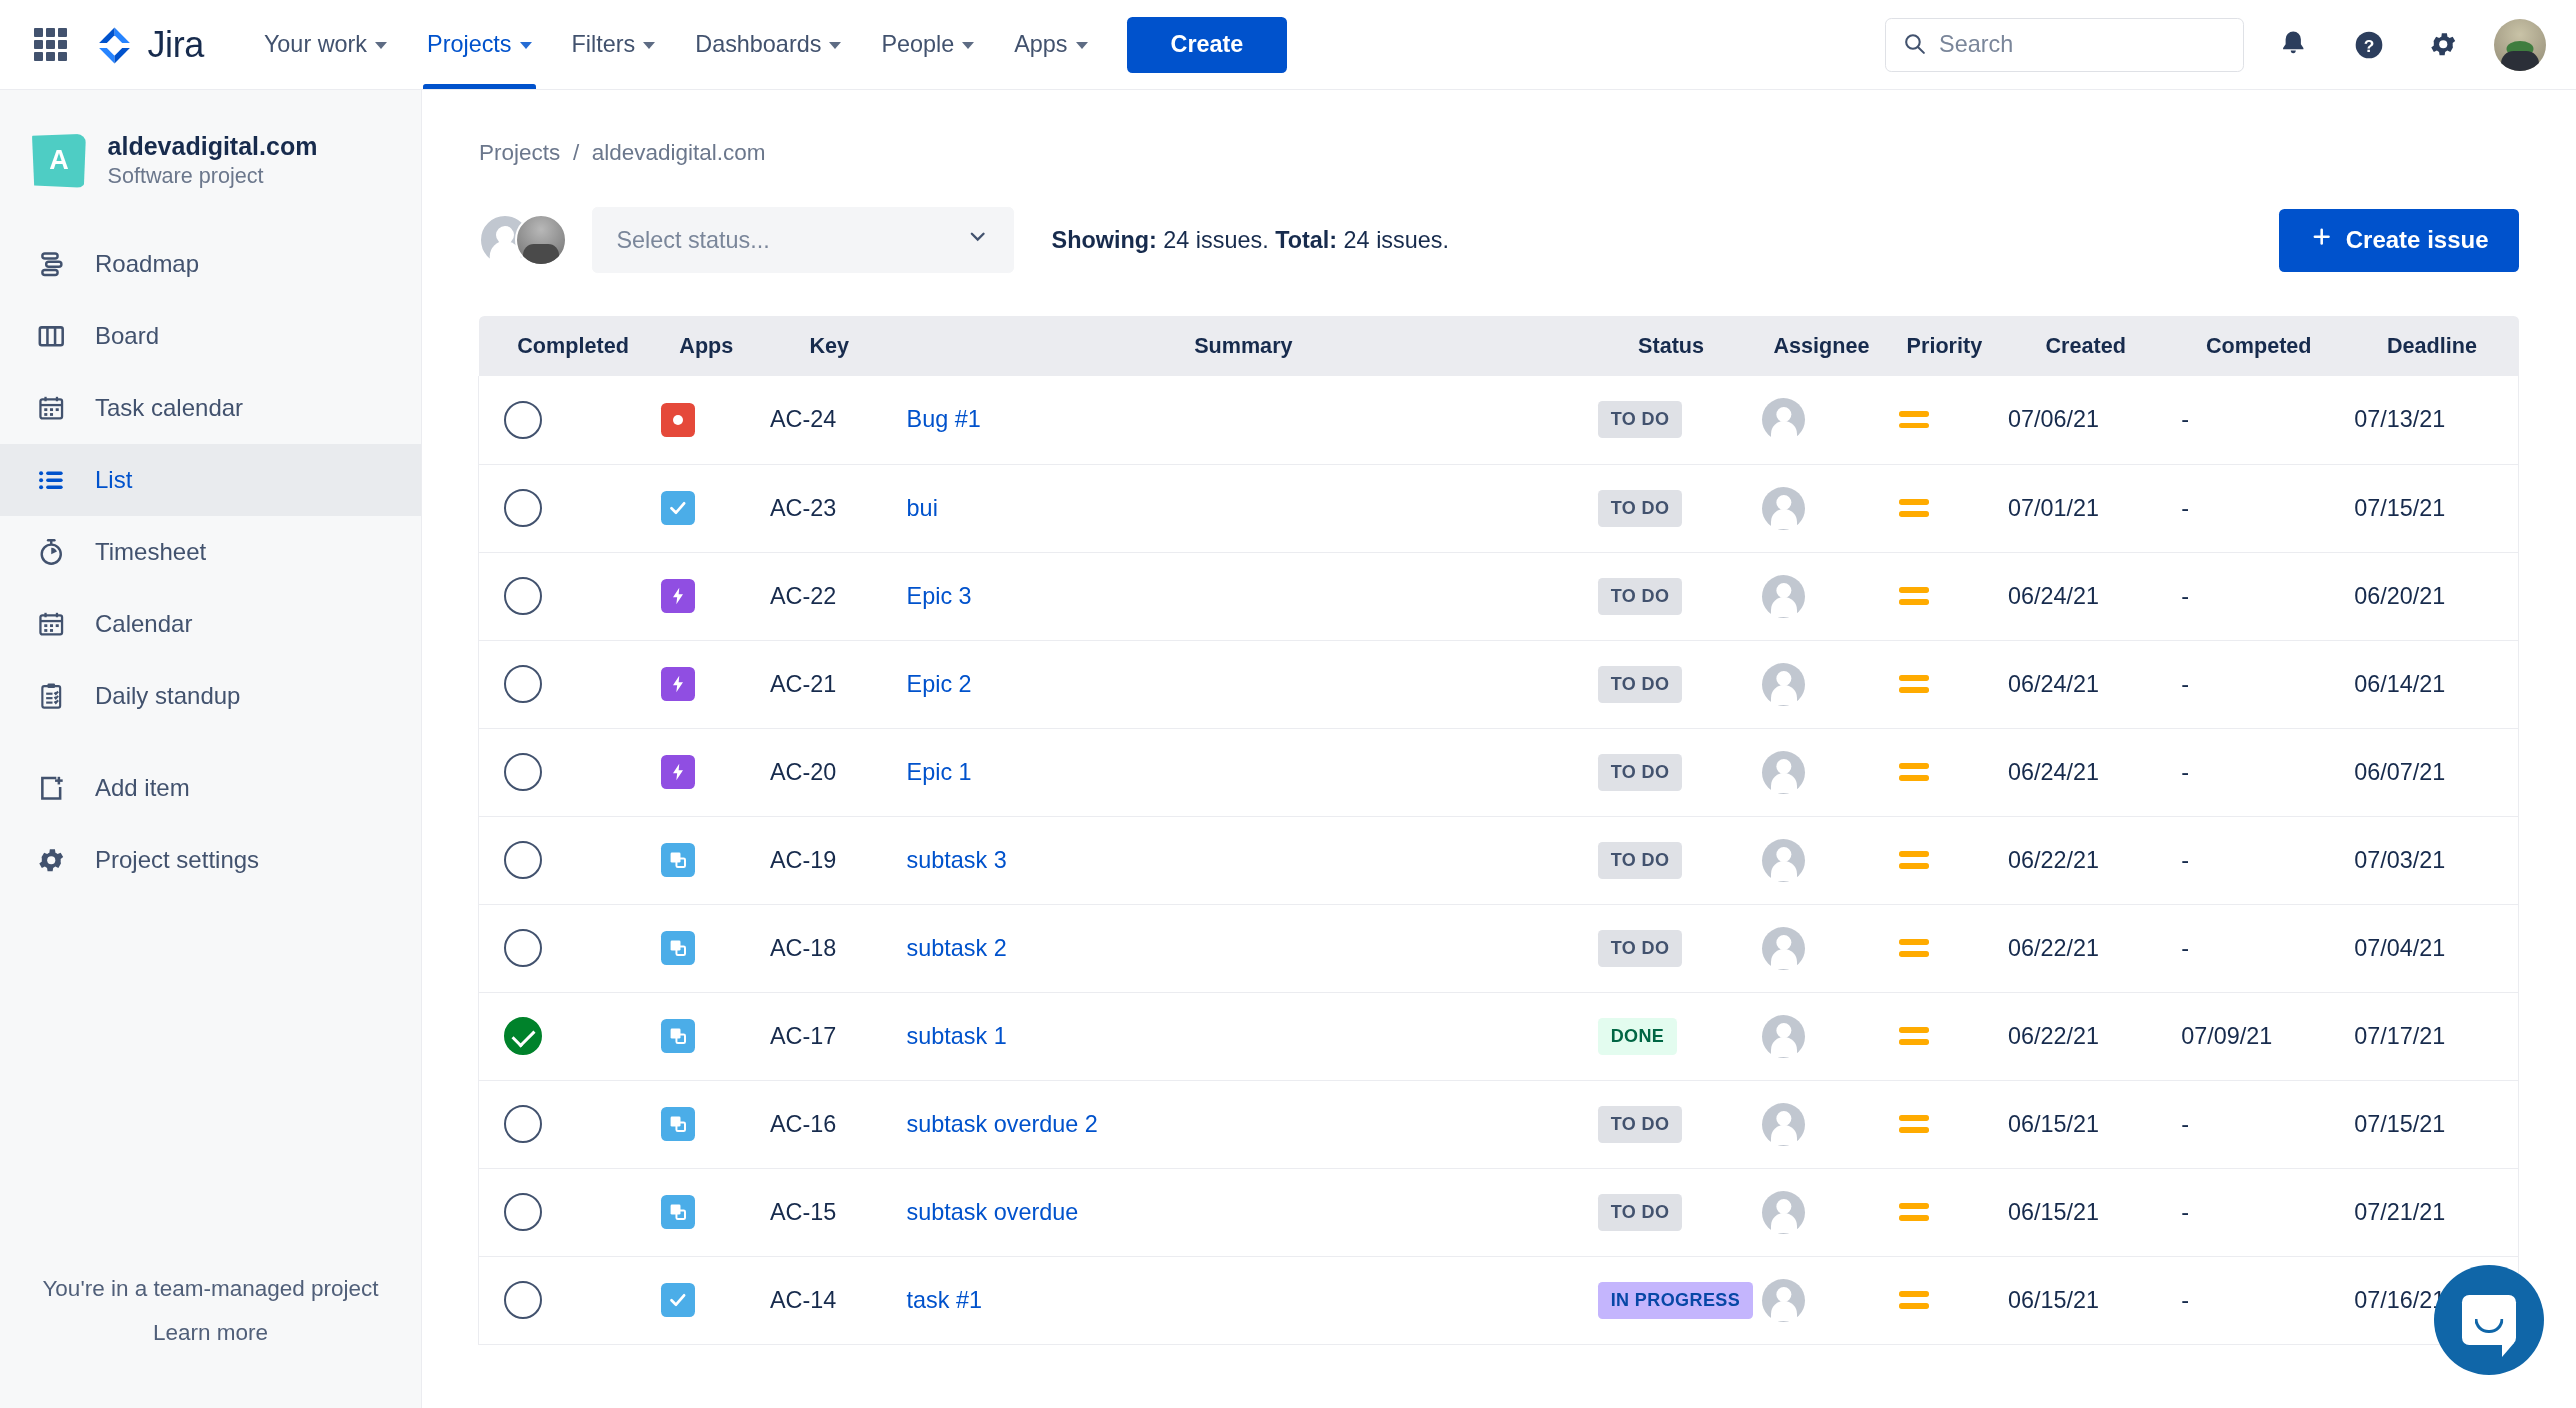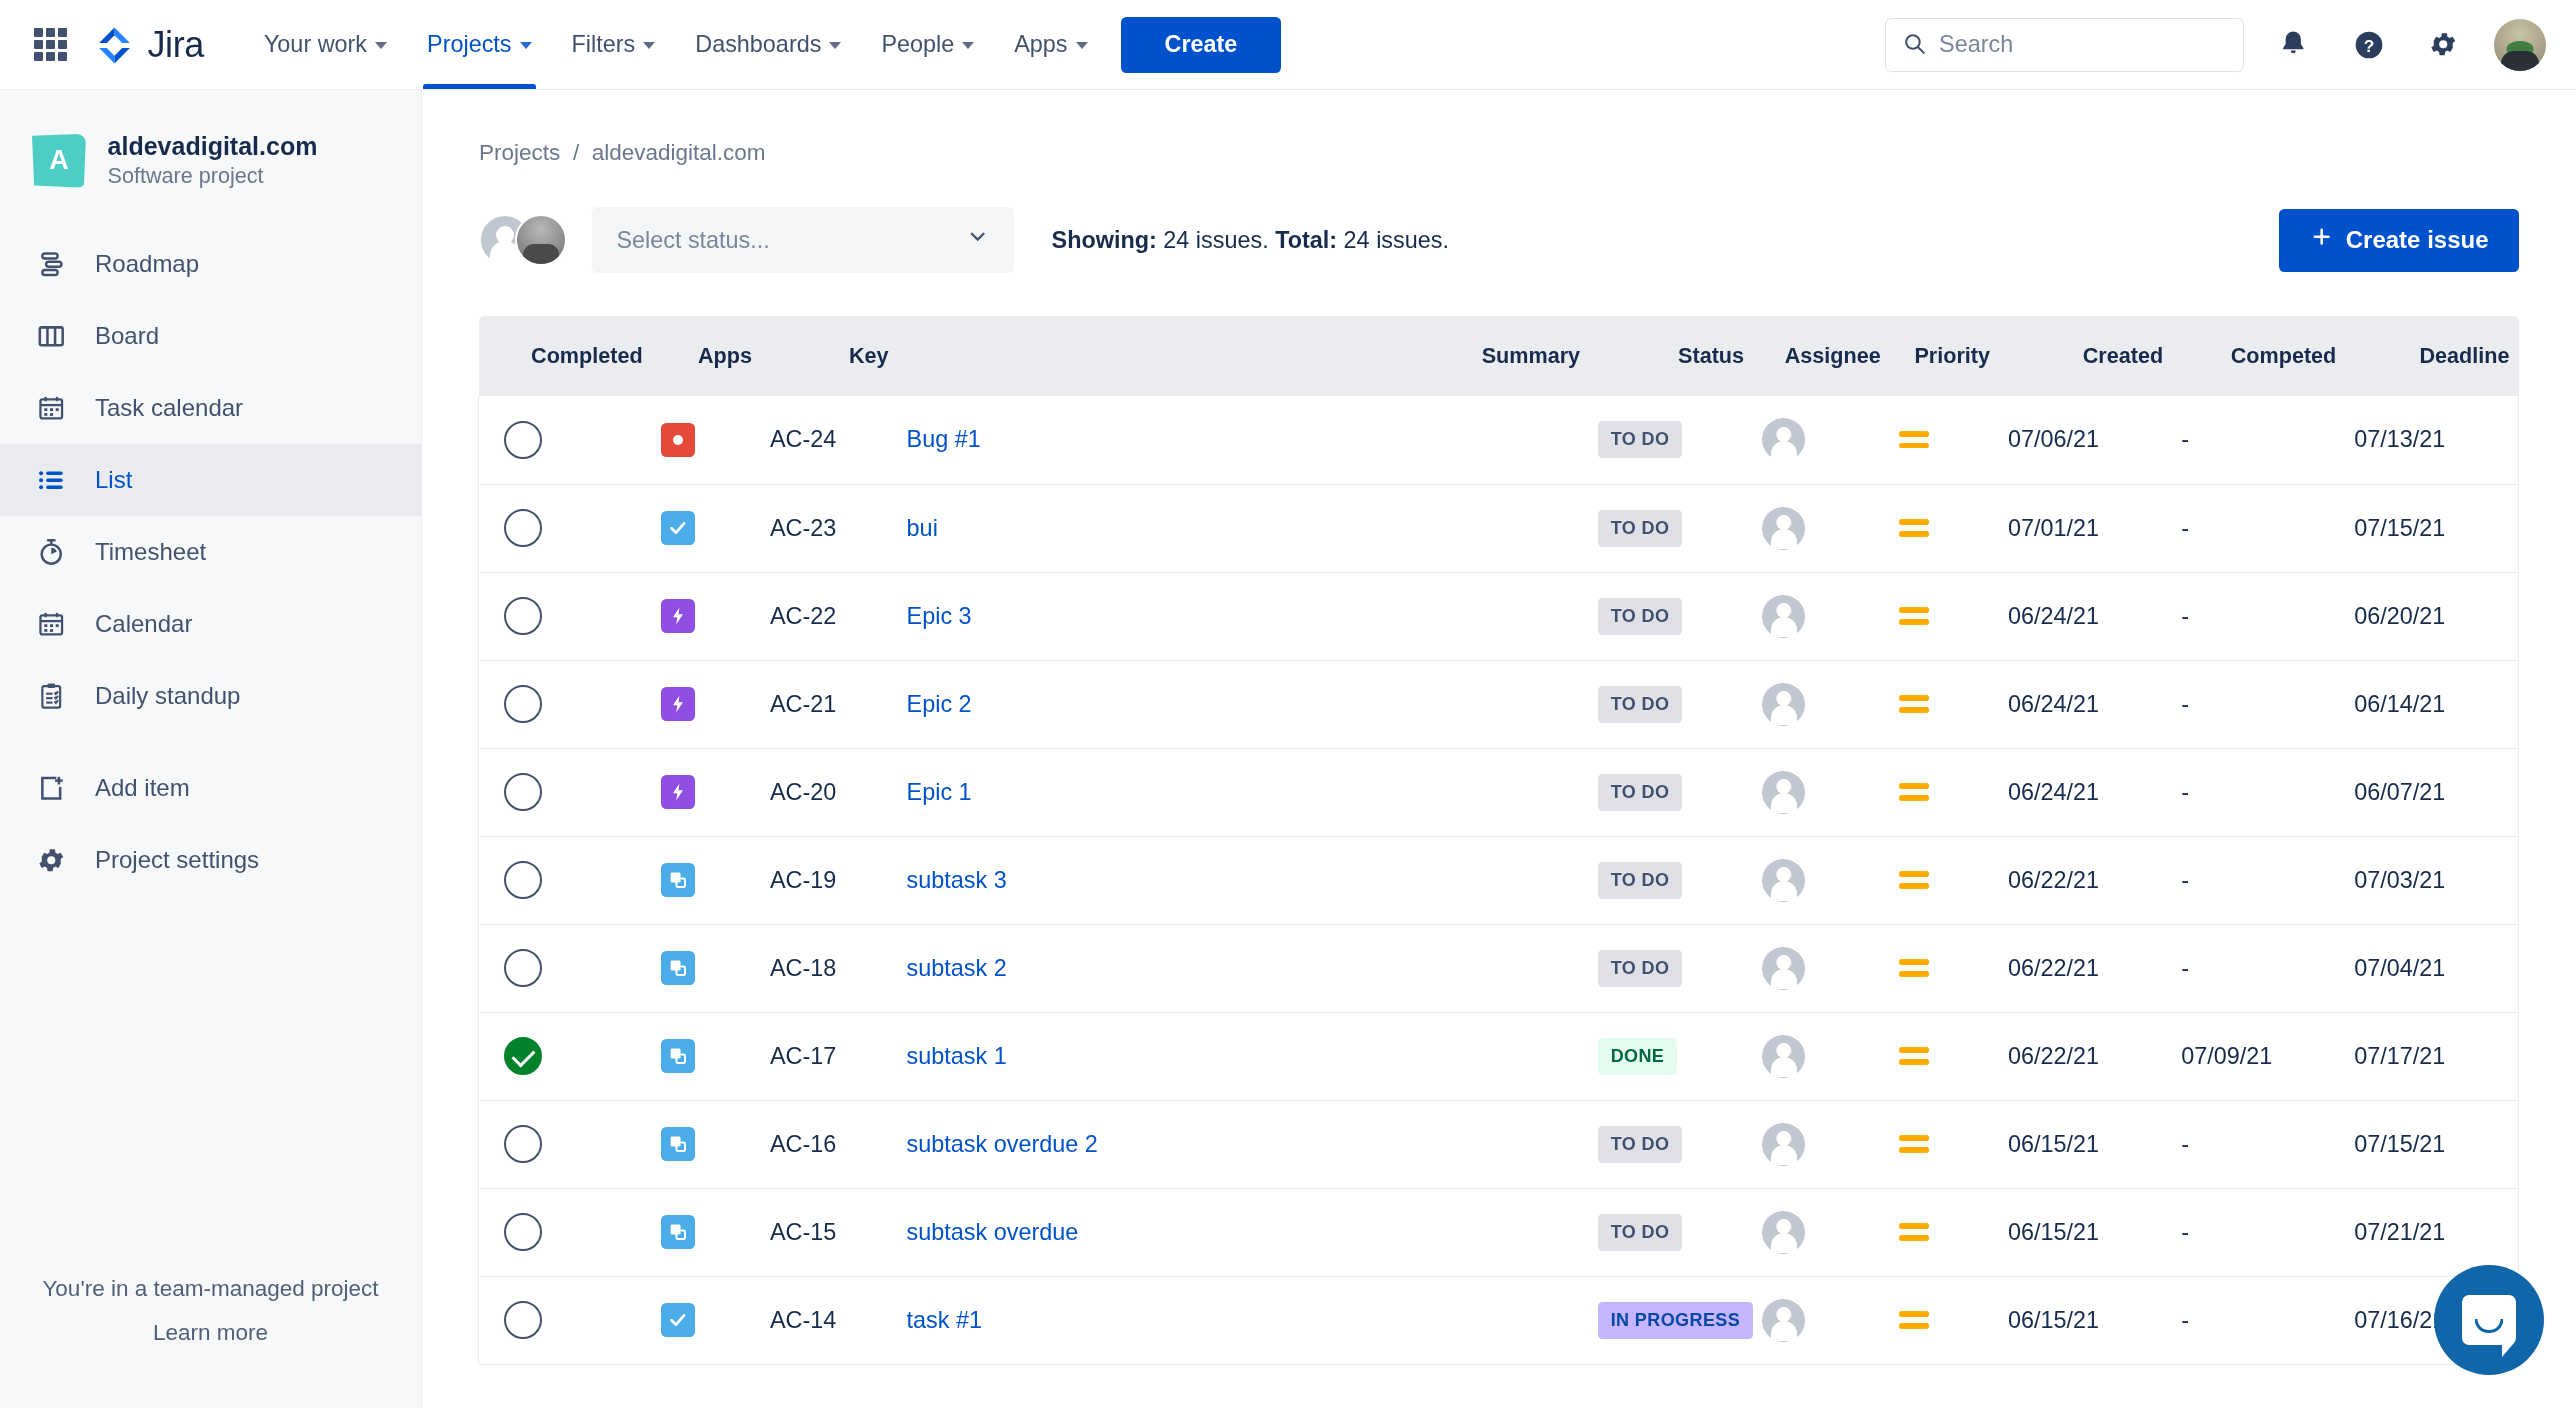--- a/index.html
+++ b/index.html
@@ -45,21 +45,21 @@
     content:''; position: absolute; left: 16px; right: 16px; bottom: 0;
     height: 5.4px; background: #0052cc; border-radius: 2.7px 2.7px 0 0;
   }
   .chev {
     width: 0; height: 0; border-left: 6.3px solid transparent;
     border-right: 6.3px solid transparent; border-top: 7.2px solid currentColor;
     opacity: .85; margin-top: 2.7px;
   }
 
   .create-btn {
-    margin-left: 13px;
+    margin-left: 19px;
     background: #0052cc; color: #fff;
     border: none; border-radius: 5.4px;
     font-size: 23.4px; font-weight: 600;
     padding: 0 44px; height: 56px;
     font-family: inherit; cursor: pointer;
     display: flex; align-items: center;
   }
 
   .nav-right { margin-left: auto; display: flex; align-items: center; gap: 25px; }
   .searchbox {
@@ -173,22 +173,22 @@
     padding: 0 30.5px; font-size: 24px; font-weight: 600;
     font-family: inherit; cursor: pointer;
     display: flex; align-items: center; gap: 12.6px;
   }
 
   
   .table-wrap { margin: 43px 0 0 56px; width: 2041px; }
   .tbl { width: 100%; border-collapse: collapse; table-layout: fixed; }
   .tbl thead th {
     background: #ebecf0; color: #172b4d;
-    font-size: 21.6px; font-weight: 600; text-align: right;
-    height: 80px; padding: 0 9px; white-space: nowrap;
+    font-size: 21.6px; font-weight: 600; text-align: center;
+    height: 60px; padding: 0 9px; white-space: nowrap;
   }
   .tbl thead th:first-child { border-radius: 5.4px 0 0 0; padding-left: 25px; }
   .tbl thead th:last-child { border-radius: 0 5.4px 0 0; }
   .tbl tbody td {
     height: 88px; padding: 0 9px;
     font-size: 23.4px; color: #172b4d;
     border-bottom: 1.8px solid #ebecf0;
     background: #fff; vertical-align: middle;
   }
   .tbl tbody tr td:first-child { padding-left: 25px; border-left: 1.8px solid #ebecf0; }

